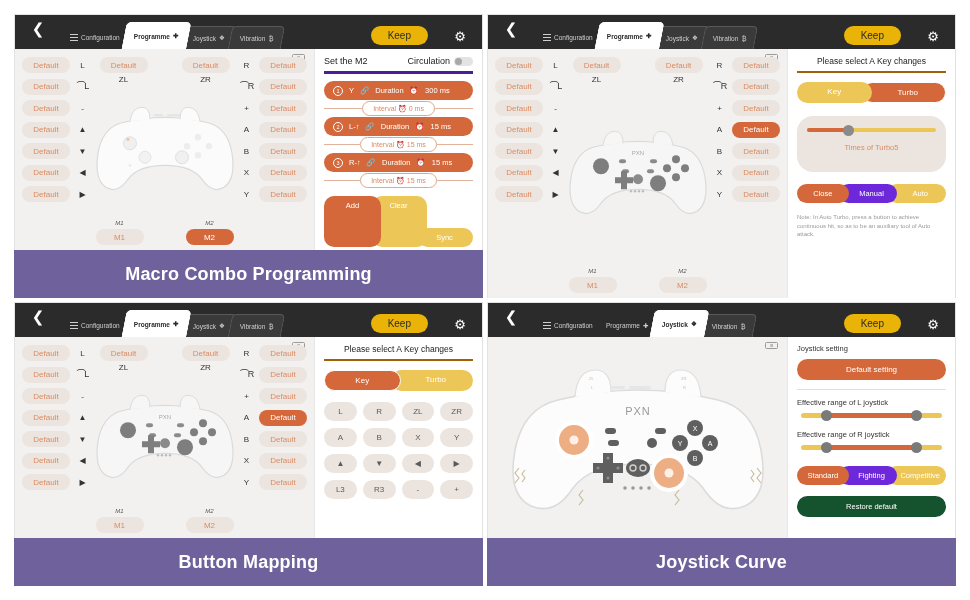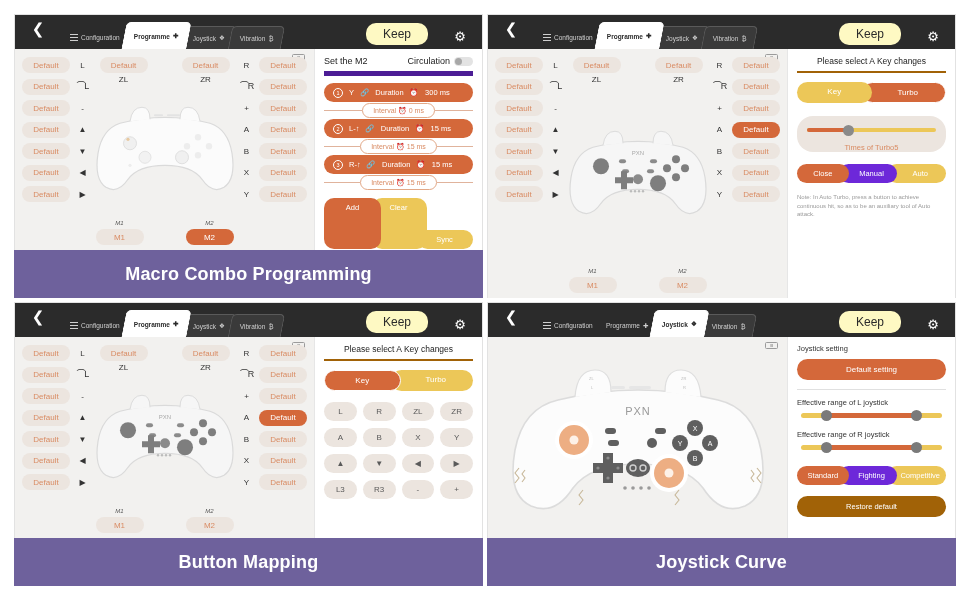--- a/index.html
+++ b/index.html
@@ -42,21 +42,21 @@
   .tab.plain { background: transparent; border: none; }
   .tab.active {
     background: #ffffff; color: #2b2b2b; height: 27px; font-weight: bold;
     z-index: 5; border-color: #fff;
   }
   .listicon { display: inline-block; width: 8px; height: 7px; position: relative; }
   .listicon i { position: absolute; left: 0; width: 8px; height: 1px; background: currentColor; }
   .listicon i:nth-child(1){top:0}.listicon i:nth-child(2){top:3px}.listicon i:nth-child(3){top:6px}
   .keep {
     position: absolute; right: 54px; bottom: 4px;
-    background: #fef9c3; color: #2b2b2b; font-size: 12px;
+    background: #eab308; color: #2b2b2b; font-size: 10px;
     padding: 4px 17px; border-radius: 10px; font-weight: 500;
   }
   .gear { position: absolute; right: 16px; bottom: 6px; color: #fff; font-size: 13px; line-height: 1; }
 
   
   .body { flex: 1 1 auto; display: flex; background: #f2f1ef; overflow: hidden; }
   .left-pane { flex: 1 1 auto; position: relative; padding: 6px 6px 2px 6px; }
   .right-pane {
     width: 168px; flex: none; background: #fff; border-left: 1px solid #e6e6e6;
     padding: 7px 9px; display: flex; flex-direction: column;
@@ -91,21 +91,21 @@
   .mrow { position: absolute; bottom: 5px; left: 50%; transform: translateX(-50%);
           display: flex; gap: 42px; }
   .mcell { text-align: center; }
   .mcap { font-size: 6px; font-style: italic; color: #555; margin-bottom: 3px; }
 
   
   .ctrl-wrap { position: absolute; left: 50%; top: 50%; transform: translate(-50%,-48%); }
 
   
   .pan-head { display: flex; justify-content: space-between; align-items: center;
-              font-size: 9px; color: #222; padding-bottom: 5px; border-bottom: 5px solid #4c1d95; }
+              font-size: 9px; color: #222; padding-bottom: 5px; border-bottom: 3px solid #4c1d95; }
   .toggle { width: 19px; height: 9px; border-radius: 5px; background: #e3e3e3; position: relative; }
   .toggle i { position: absolute; left: 1px; top: 1px; width: 7px; height: 7px;
               border-radius: 50%; background: #a8a8a8; }
   .macro-list { margin-top: 7px; display: flex; flex-direction: column; }
   .step {
     background: #d4683a; color: #fff; border-radius: 11px; height: 19px;
     display: flex; align-items: center; gap: 6px; padding: 0 9px; font-size: 7.5px;
   }
   .step .num { width: 10px; height: 10px; border: 1px solid #fff; border-radius: 50%;
                font-size: 5.5px; display: flex; align-items: center; justify-content: center; }
@@ -128,21 +128,21 @@
   .seg2 { display: flex; margin-top: 9px; }
   .seg2 .sg { flex: 1 1 0; text-align: center; font-size: 8px; color: #fff;
               padding: 5px 0; border-radius: 11px; }
   .sg.key-on { background: #d4683a; z-index: 2; margin-right: -10px;
                border: 1.5px solid #fff; }
   .sg.key-off { background: #ecc758; z-index: 2; margin-right: -10px; }
   .sg.turbo-on { background: #d4683a; z-index: 1; padding-left: 8px;
                  border: 1.5px solid #fff; }
   .sg.turbo-off { background: #ecc758; z-index: 1; padding-left: 8px; }
 
-  .slider-box { background: #ece5df; border-radius: 16px; margin-top: 13px; padding: 12px 10px 0; }
+  .slider-box { background: #ece5df; border-radius: 16px; margin-top: 13px; padding: 12px 10px 20px; }
   .track { height: 4px; border-radius: 2px; background: #ecc758; position: relative; }
   .track .fill { position: absolute; left: 0; top: 0; height: 4px; width: 30%;
                  background: #d4683a; border-radius: 2px; }
   .track .knob { position: absolute; left: 28%; top: -3.5px; width: 11px; height: 11px;
                  border-radius: 50%; background: #8a8a8a; }
   .slider-lbl { text-align: center; font-size: 7.5px; color: #d98b63; margin-top: 11px; }
 
   .seg3 { display: flex; margin-top: 12px; }
   .seg3 .s3 { flex: 1 1 0; text-align: center; font-size: 7.5px; color: #fff;
               padding: 5px 0; border-radius: 11px; }
@@ -160,21 +160,21 @@
   .js-lbl { font-size: 7.5px; color: #333; }
   .js-default { background: #d4683a; color: #fff; font-size: 8px; text-align: center;
                 padding: 6px 0; border-radius: 11px; margin-top: 6px; }
   .js-sep { height: 1px; background: #e0e0e0; margin: 9px 0 8px; }
   .rangetrack { height: 5px; border-radius: 3px; background: #ecc758; position: relative;
                 margin: 6px 4px 12px; }
   .rangetrack .fill { position: absolute; left: 18%; right: 18%; top: 0; height: 5px;
                       background: #d4683a; }
   .rangetrack .kn { position: absolute; top: -3px; width: 11px; height: 11px;
                     border-radius: 50%; background: #7a7a7a; }
-  .restore { background: #a16207; color: #fff; font-size: 7.5px; text-align: center;
+  .restore { background: #14532d; color: #fff; font-size: 7.5px; text-align: center;
              padding: 6px 0; border-radius: 11px; margin-top: 11px; }
 
   
   .caption {
     height: 48px; background: #6e619c; color: #fff;
     display: flex; align-items: center; justify-content: center;
     font-size: 18px; font-weight: bold; flex: none; letter-spacing: 0.2px;
   }
 </style>
 </head>

